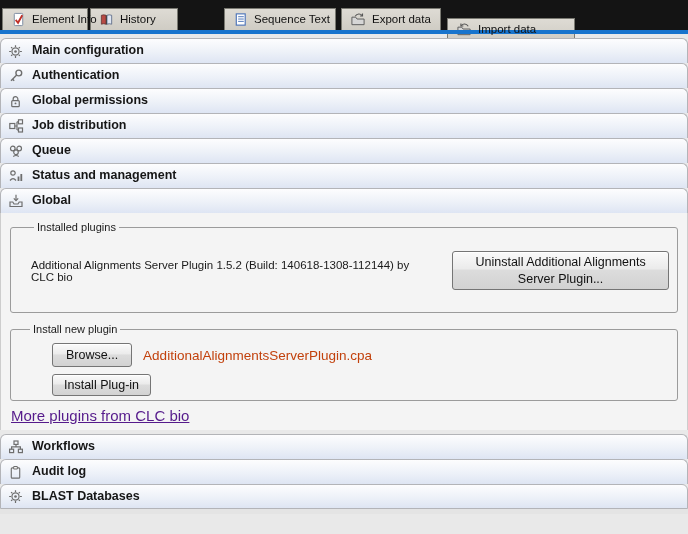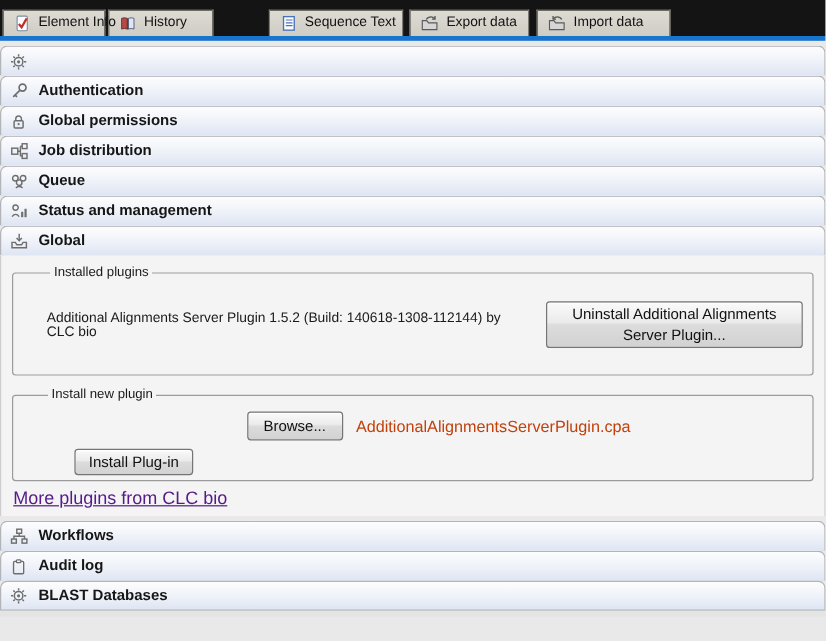--- a/index.html
+++ b/index.html
@@ -29,21 +29,21 @@
     border-bottom:none;
     font-size:11.5px;color:#111;
     white-space:nowrap;
     cursor:default;
   }
   .tab .tlabel{position:relative;top:-1px;}
   .tab-1{margin-left:2px;width:86px;}
   .tab-2{margin-left:2px;width:88px;}
   .tab-3{margin-left:46px;width:112px;}
   .tab-4{margin-left:5px;width:100px;}
-  .tab-5{margin-left:6px;width:112px;}
+  .tab-5{margin-left:6px;width:128px;margin-top:10px;}
   .tab-6{margin-left:6px;flex:1;border-color:var(--accent);}
   .tab.selected{
     background:var(--accent);
     color:#fff;
   }
   .accentbar{height:4px;background:var(--accent);}
 
   
   .content{flex:1;display:flex;flex-direction:column;}
   .topgap{height:4px;}
@@ -81,39 +81,39 @@
     margin:0;padding:4px 8px 8px 8px;
     background:transparent;
   }
   legend{
     font-size:11px;color:#1a1a1a;
     padding:0 3px;margin-left:3px;
   }
   .grp-installed{
     height:92px;
     display:flex;align-items:center;justify-content:space-between;
-    padding-left:28px;padding-right:8px;
+    padding-left:20px;padding-right:8px;
   }
   .plugintext{font-size:11.5px;color:#1a1a1a;}
   .btn{
     font-family:"Liberation Sans","DejaVu Sans",sans-serif;
     font-size:12.5px;color:#111;
     background:linear-gradient(180deg,#fafafa 0%,#ebebeb 45%,#dcdcdc 50%,#d2d2d2 100%);
     border:1px solid #757575;
     border-radius:3px;
     box-shadow:inset 0 1px 0 #fff;
     cursor:pointer;
     margin-left:25px;
   }
   .btn-uninstall{
     width:230px;min-height:36px;
     padding:2px 10px;line-height:1.3;
   }
-  .grp-install{height:78px;margin-top:10px;padding-left:26px;}
-  .browserow{display:flex;align-items:center;gap:11px;margin-top:4px;justify-content:center;}
+  .grp-install{height:78px;margin-top:10px;padding-left:16px;}
+  .browserow{display:flex;align-items:center;gap:11px;margin-top:4px;}
   .btn-browse{padding:4px 13px;}
   .filename{font-size:13.5px;color:#c2410c;}
   .btn-install{margin-top:7px;padding:3px 11px;display:inline-block;}
   .morelink{
     display:inline-block;
     margin:6px 0 0 1px;
     font-size:15px;
     color:var(--link);
     text-decoration:underline;
     cursor:pointer;
@@ -194,20 +194,21 @@
     <div class="secheader">
       <span class="sicon">
         <svg width="15" height="15" viewBox="0 0 16 16">
           <g stroke="#6e6e6e" stroke-width="1.3" fill="none">
             <circle cx="8" cy="8" r="3.8"></circle>
             <path d="M8 1.2V3.2 M8 12.8V14.8 M1.2 8H3.2 M12.8 8H14.8 M3.3 3.3l1.4 1.4 M11.3 11.3l1.4 1.4 M12.7 3.3l-1.4 1.4 M4.7 11.3l-1.4 1.4"></path>
           </g>
           <circle cx="8" cy="8" r="1.4" fill="#6e6e6e"></circle>
         </svg>
       </span>
+      <span class="slabel">Main configuration</span>
     </div>
 
     <div class="secheader">
       <span class="sicon">
         <svg width="16" height="16" viewBox="0 0 16 16">
           <circle cx="10.8" cy="5" r="2.9" fill="none" stroke="#6e6e6e" stroke-width="1.4"></circle>
           <line x1="8.7" y1="7.1" x2="3" y2="12.8" stroke="#6e6e6e" stroke-width="1.4"></line>
           <line x1="4.6" y1="11.2" x2="6.2" y2="12.8" stroke="#6e6e6e" stroke-width="1.4"></line>
         </svg>
       </span>

